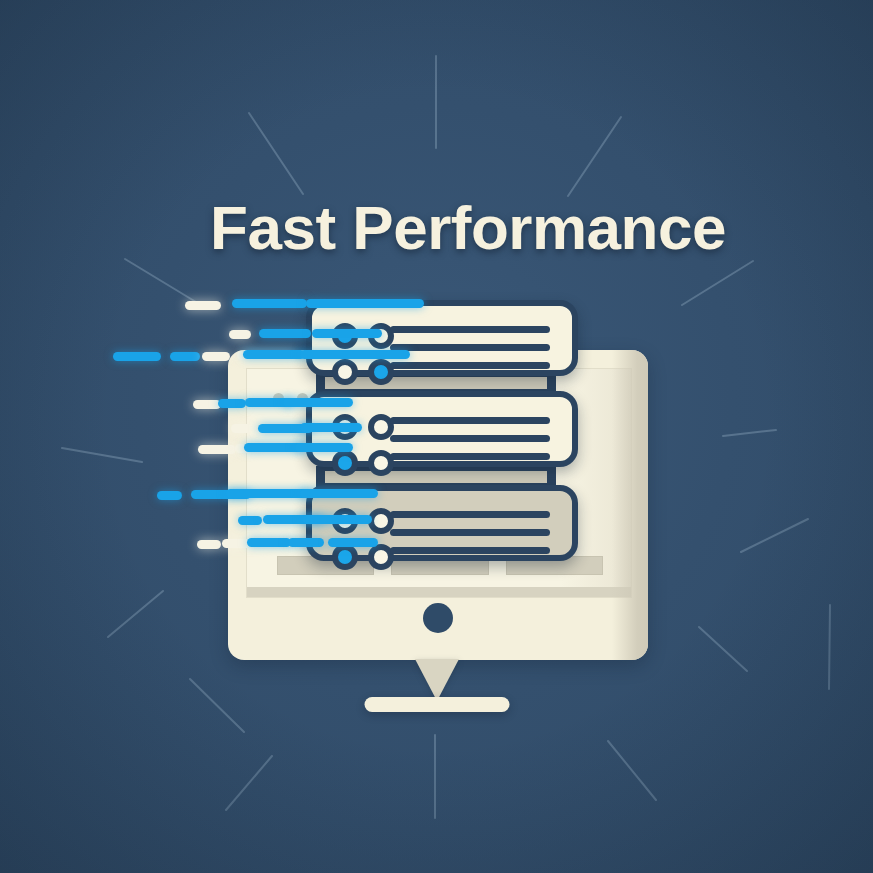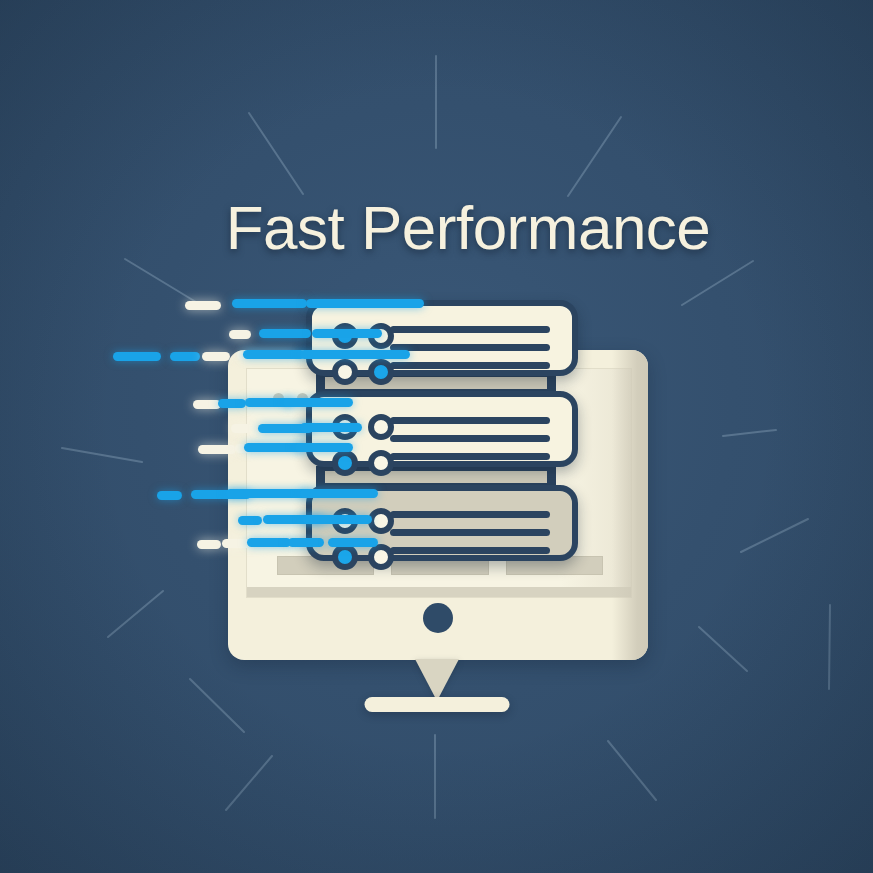--- a/index.html
+++ b/index.html
@@ -37,21 +37,21 @@
     pointer-events: none;
   }
   
   .title {
     position: absolute;
     left: 16px;
     right: 0;
     top: 192px;
     text-align: center;
     font-size: 62px;
-    font-weight: normal;
+    font-weight: bold;
     letter-spacing: -0.5px;
     color: #f6f1de;
     text-shadow: 0 3px 7px rgba(16,30,46,0.55);
     white-space: nowrap;
     padding-left: 47px;
   }
 
   
   .monitor {
     position: absolute;

